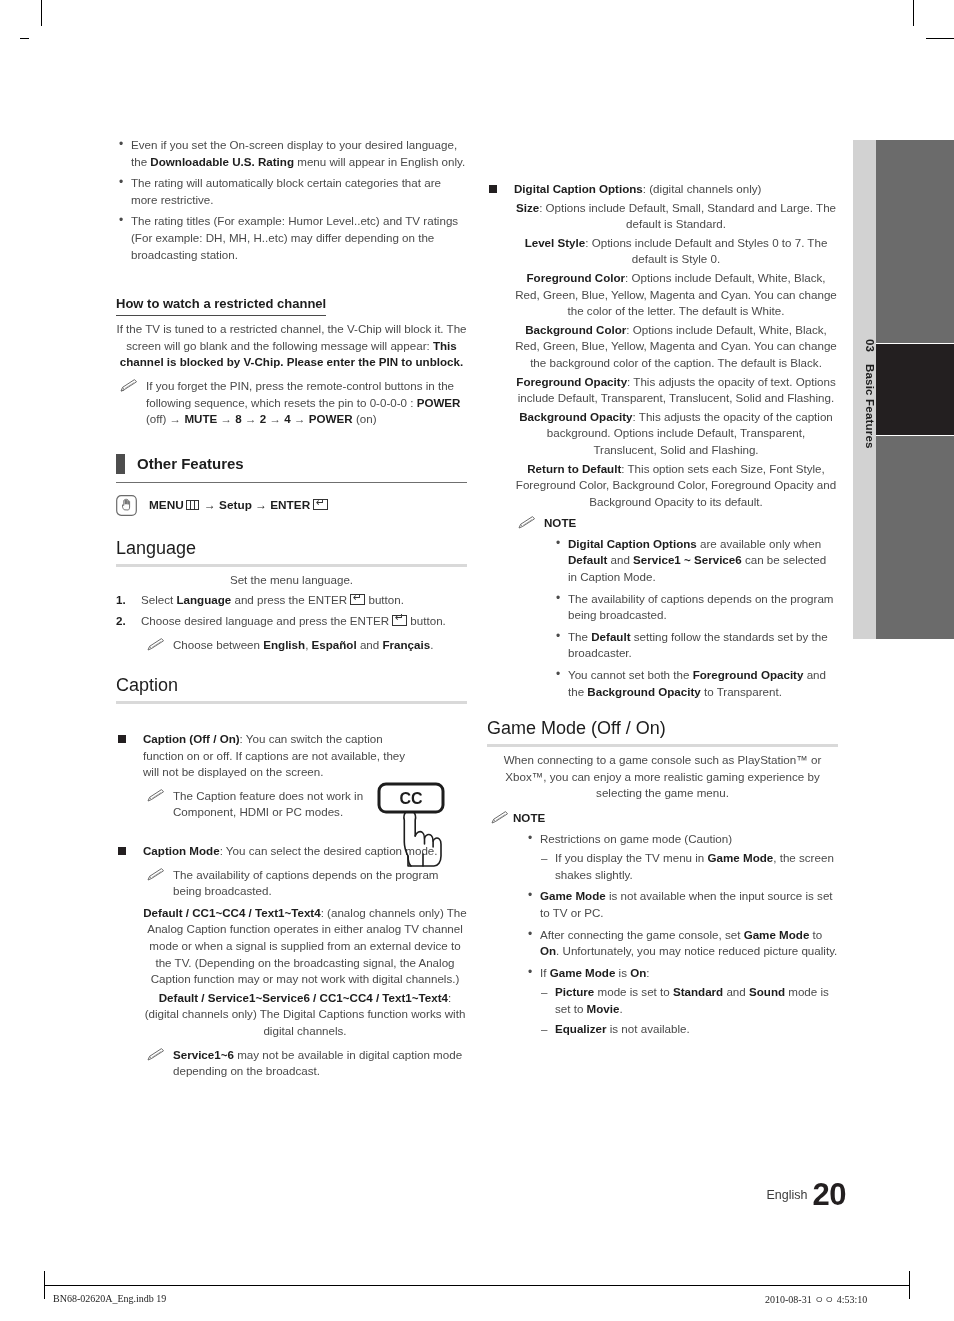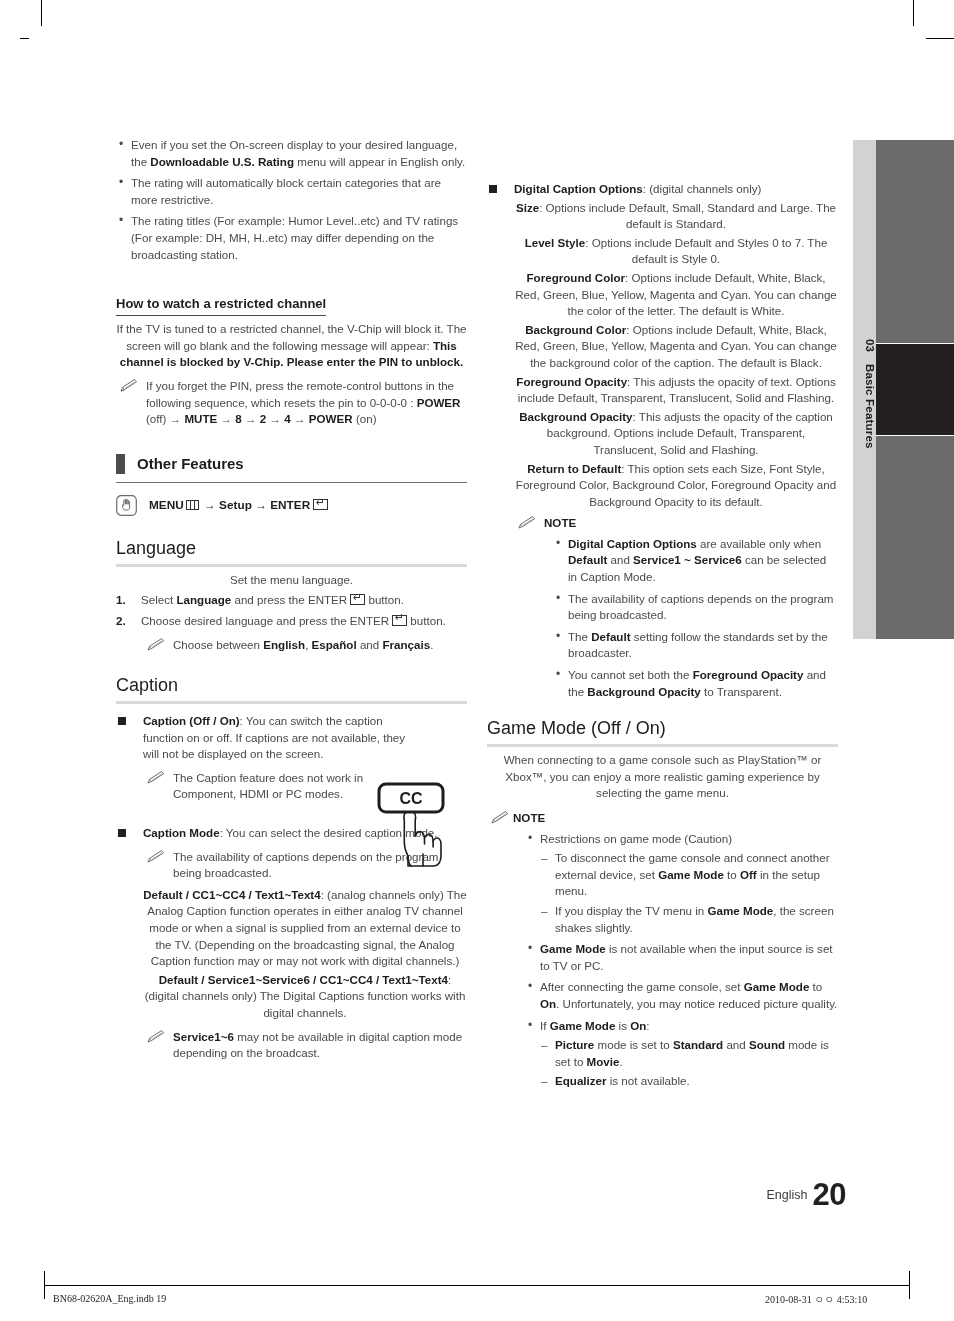--- a/index.html
+++ b/index.html
@@ -137,21 +137,21 @@
     content: "–";
     position: absolute;
     left: 1px; top: 0;
     color: #4a4a4a;
   }
 
   
   .sq-item {
     position: relative;
     padding-left: 27px;
-    margin-top: 9px;
+    margin-top: 27px;
     font-size: 11.6px;
     line-height: 16.6px;
     color: #4a4a4a;
   }
   .sq-item::before {
     content: "";
     position: absolute;
     left: 2px; top: 4px;
     width: 8px; height: 8px;
     background: #231f20;
@@ -494,21 +494,20 @@
       <path d="M2.6 8.3 L4.5 10.5" fill="none" stroke="#6b6b6b" stroke-width="0.8"></path>
       <path d="M5 9.4 L14 3.6" fill="none" stroke="#9a9a9a" stroke-width="0.8"></path>
     </svg>
     <span class="note-head">NOTE</span>
   </div>
 
   <ul class="disc" style="margin-left:38px; margin-top:4px;">
     <li>
       <span>Restrictions on game mode (Caution)</span>
       <ul class="dash">
-        <li>To disconnect the game console and connect another external device, set <b>Game Mode</b> to <b>Off</b> in the setup menu.</li>
         <li>If you display the TV menu in <b>Game Mode</b>, the screen shakes slightly.</li>
       </ul>
     </li>
     <li><b>Game Mode</b> is not available when the input source is set to TV or PC.</li>
     <li>After connecting the game console, set <b>Game Mode</b> to <b>On</b>. Unfortunately, you may notice reduced picture quality.</li>
     <li>
       <span>If <b>Game Mode</b> is <b>On</b>:</span>
       <ul class="dash">
         <li><b>Picture</b> mode is set to <b>Standard</b> and <b>Sound</b> mode is set to <b>Movie</b>.</li>
         <li><b>Equalizer</b> is not available.</li>

